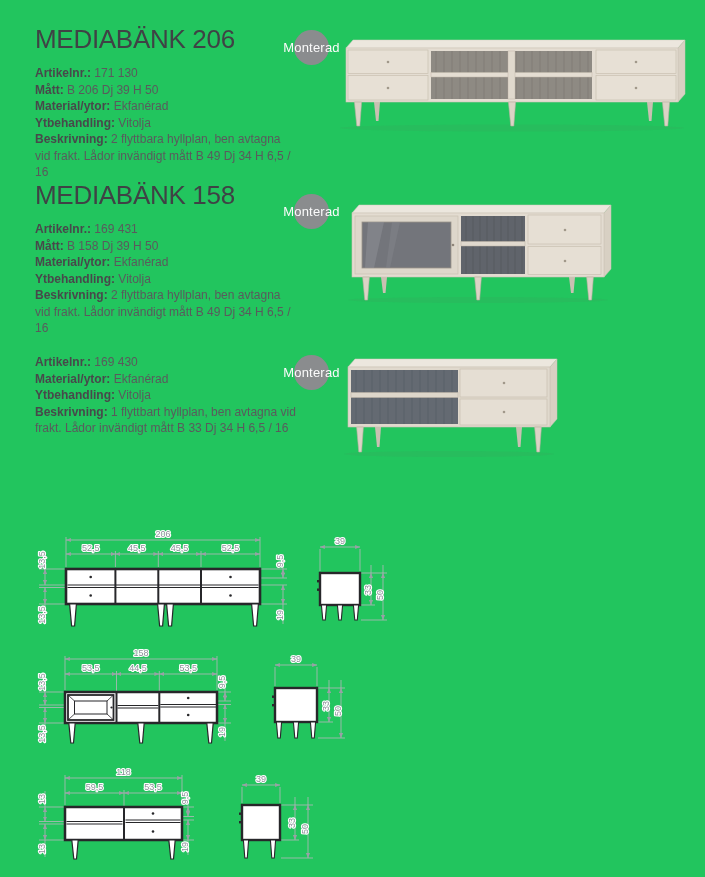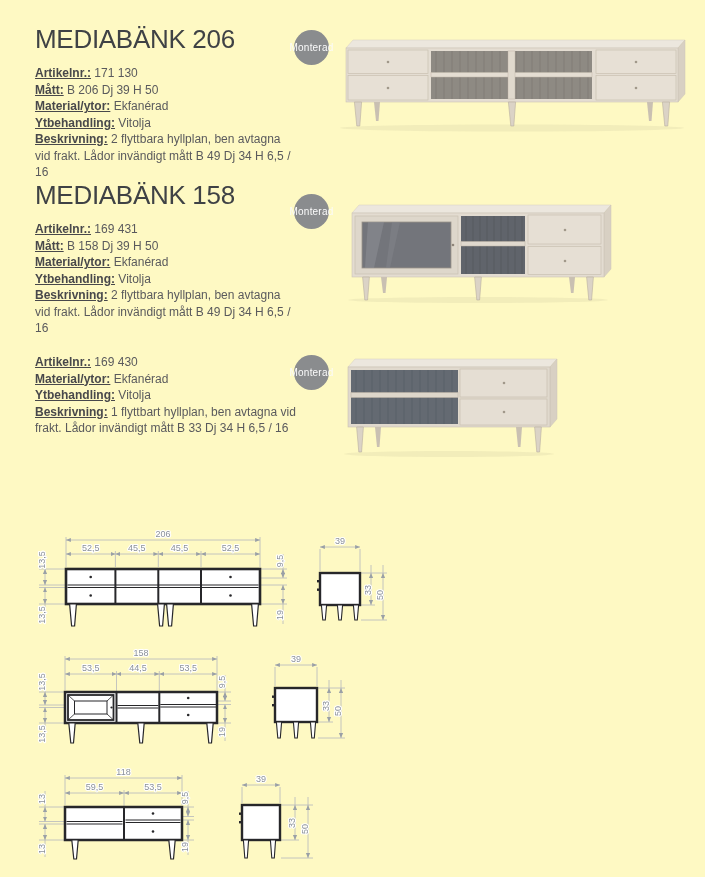--- a/index.html
+++ b/index.html
@@ -1,24 +1,24 @@
 <!DOCTYPE html>
 <html><head>
 <meta charset="utf-8">
 <style>
   html,body{margin:0;padding:0;}
   body{width:705px;height:877px;background:#ffffff;font-family:"Liberation Sans",sans-serif;overflow:hidden;}
-  .page{position:relative;width:705px;height:877px;background:#fef9c3;}
+  .page{position:relative;width:705px;height:877px;background:#22c55e;}
   .product{position:absolute;left:35px;width:262px;}
   .product h1{margin:0 0 10px 0;font-size:26px;font-weight:400;letter-spacing:-0.3px;color:#3f4245;}
   .spec{margin:0;font-size:12px;line-height:16.5px;color:#5a5a5d;}
-  .spec b{color:#48484b;font-weight:700;text-decoration:underline;}
+  .spec b{color:#48484b;font-weight:700;}
   .badge{position:absolute;width:35px;height:35px;border-radius:50%;background:#8a8c8e;
          display:flex;align-items:center;justify-content:center;}
-  .badge span{color:#fbfbfb;font-size:10px;letter-spacing:0.2px;}
+  .badge span{color:#fbfbfb;font-size:13px;letter-spacing:0.2px;}
   .photo,.drawing-row{position:absolute;}
   svg text{font-family:"Liberation Sans",sans-serif;font-size:9px;fill:#8b9199;
            paint-order:stroke;stroke:#ffffff;stroke-width:2.2px;stroke-linejoin:round;}
   .dl{stroke:#b5b8bc;stroke-width:0.8;fill:none;}
   .fl{stroke:#27272a;fill:#ffffff;}
   .tl{stroke:#27272a;fill:none;}
 </style>
 </head>
 <body>
 

